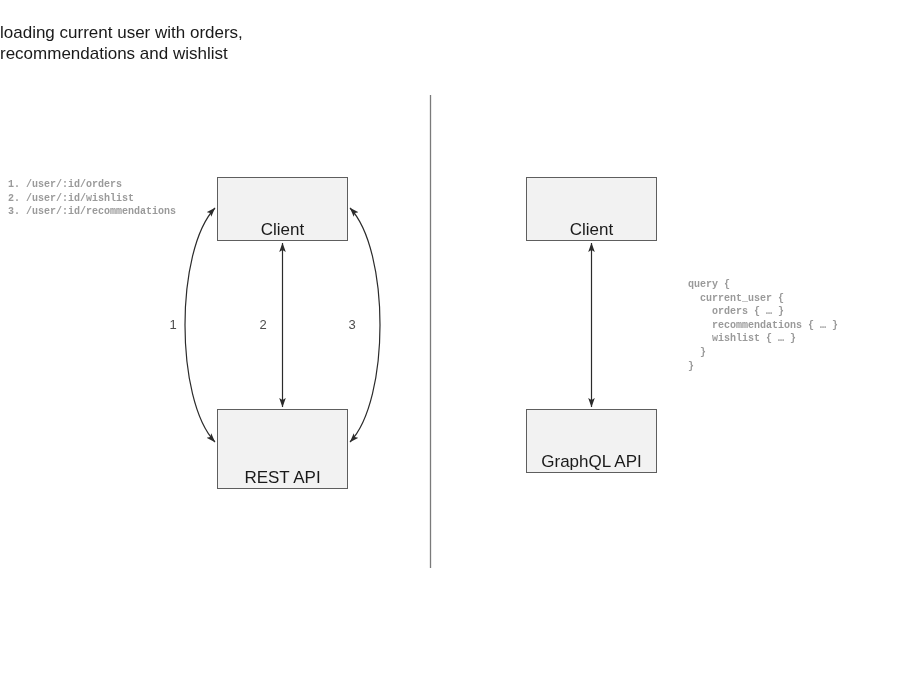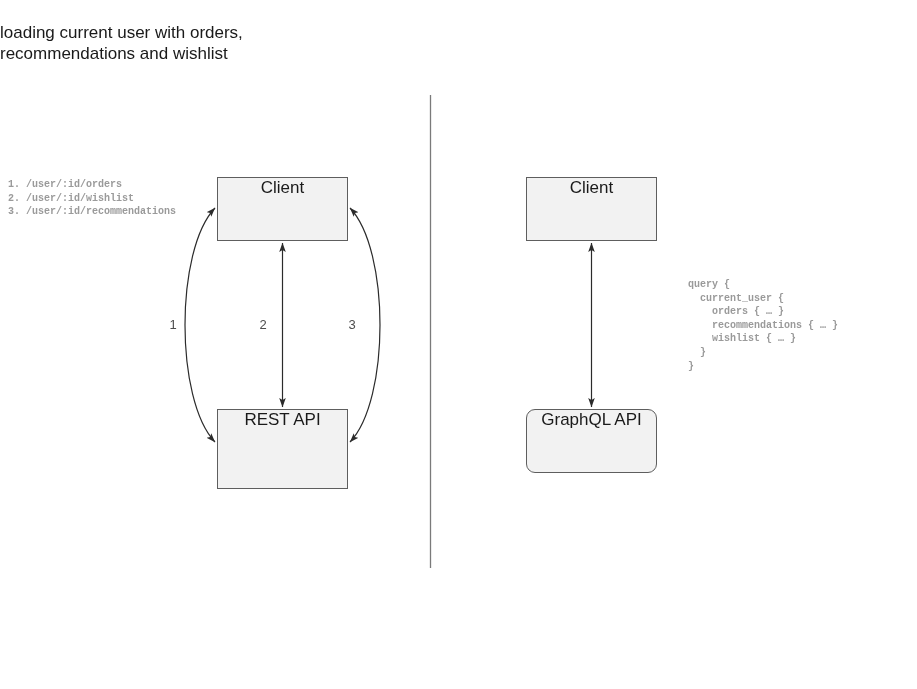--- a/index.html
+++ b/index.html
@@ -30,31 +30,31 @@
     white-space: pre-line;
   }
 
   
   .node-box {
     position: absolute;
     box-sizing: border-box;
     background: #f2f2f2;
     border: 1px solid #5e5e5e;
     display: flex;
-    align-items: flex-start;
+    align-items: flex-end;
     justify-content: center;
     font-family: "Liberation Sans", sans-serif;
     font-size: 17px;
     color: #1a1a1a;
     z-index: 3;
   }
   .box-left-client  { left: 217px; top: 177px; width: 131px; height: 64px; }
   .box-left-api     { left: 217px; top: 409px; width: 131px; height: 80px; }
   .box-right-client { left: 526px; top: 177px; width: 131px; height: 64px; }
-  .box-right-api    { left: 526px; top: 409px; width: 131px; height: 64px; border-radius: 9px; }
+  .box-right-api    { left: 526px; top: 409px; width: 131px; height: 64px; }
 
   
   .mono-block {
     position: absolute;
     font-family: "Liberation Mono", "DejaVu Sans Mono", monospace;
     font-size: 10px;
     line-height: 13.6px;
     color: #9a9a9a;
     white-space: pre;
     z-index: 2;

